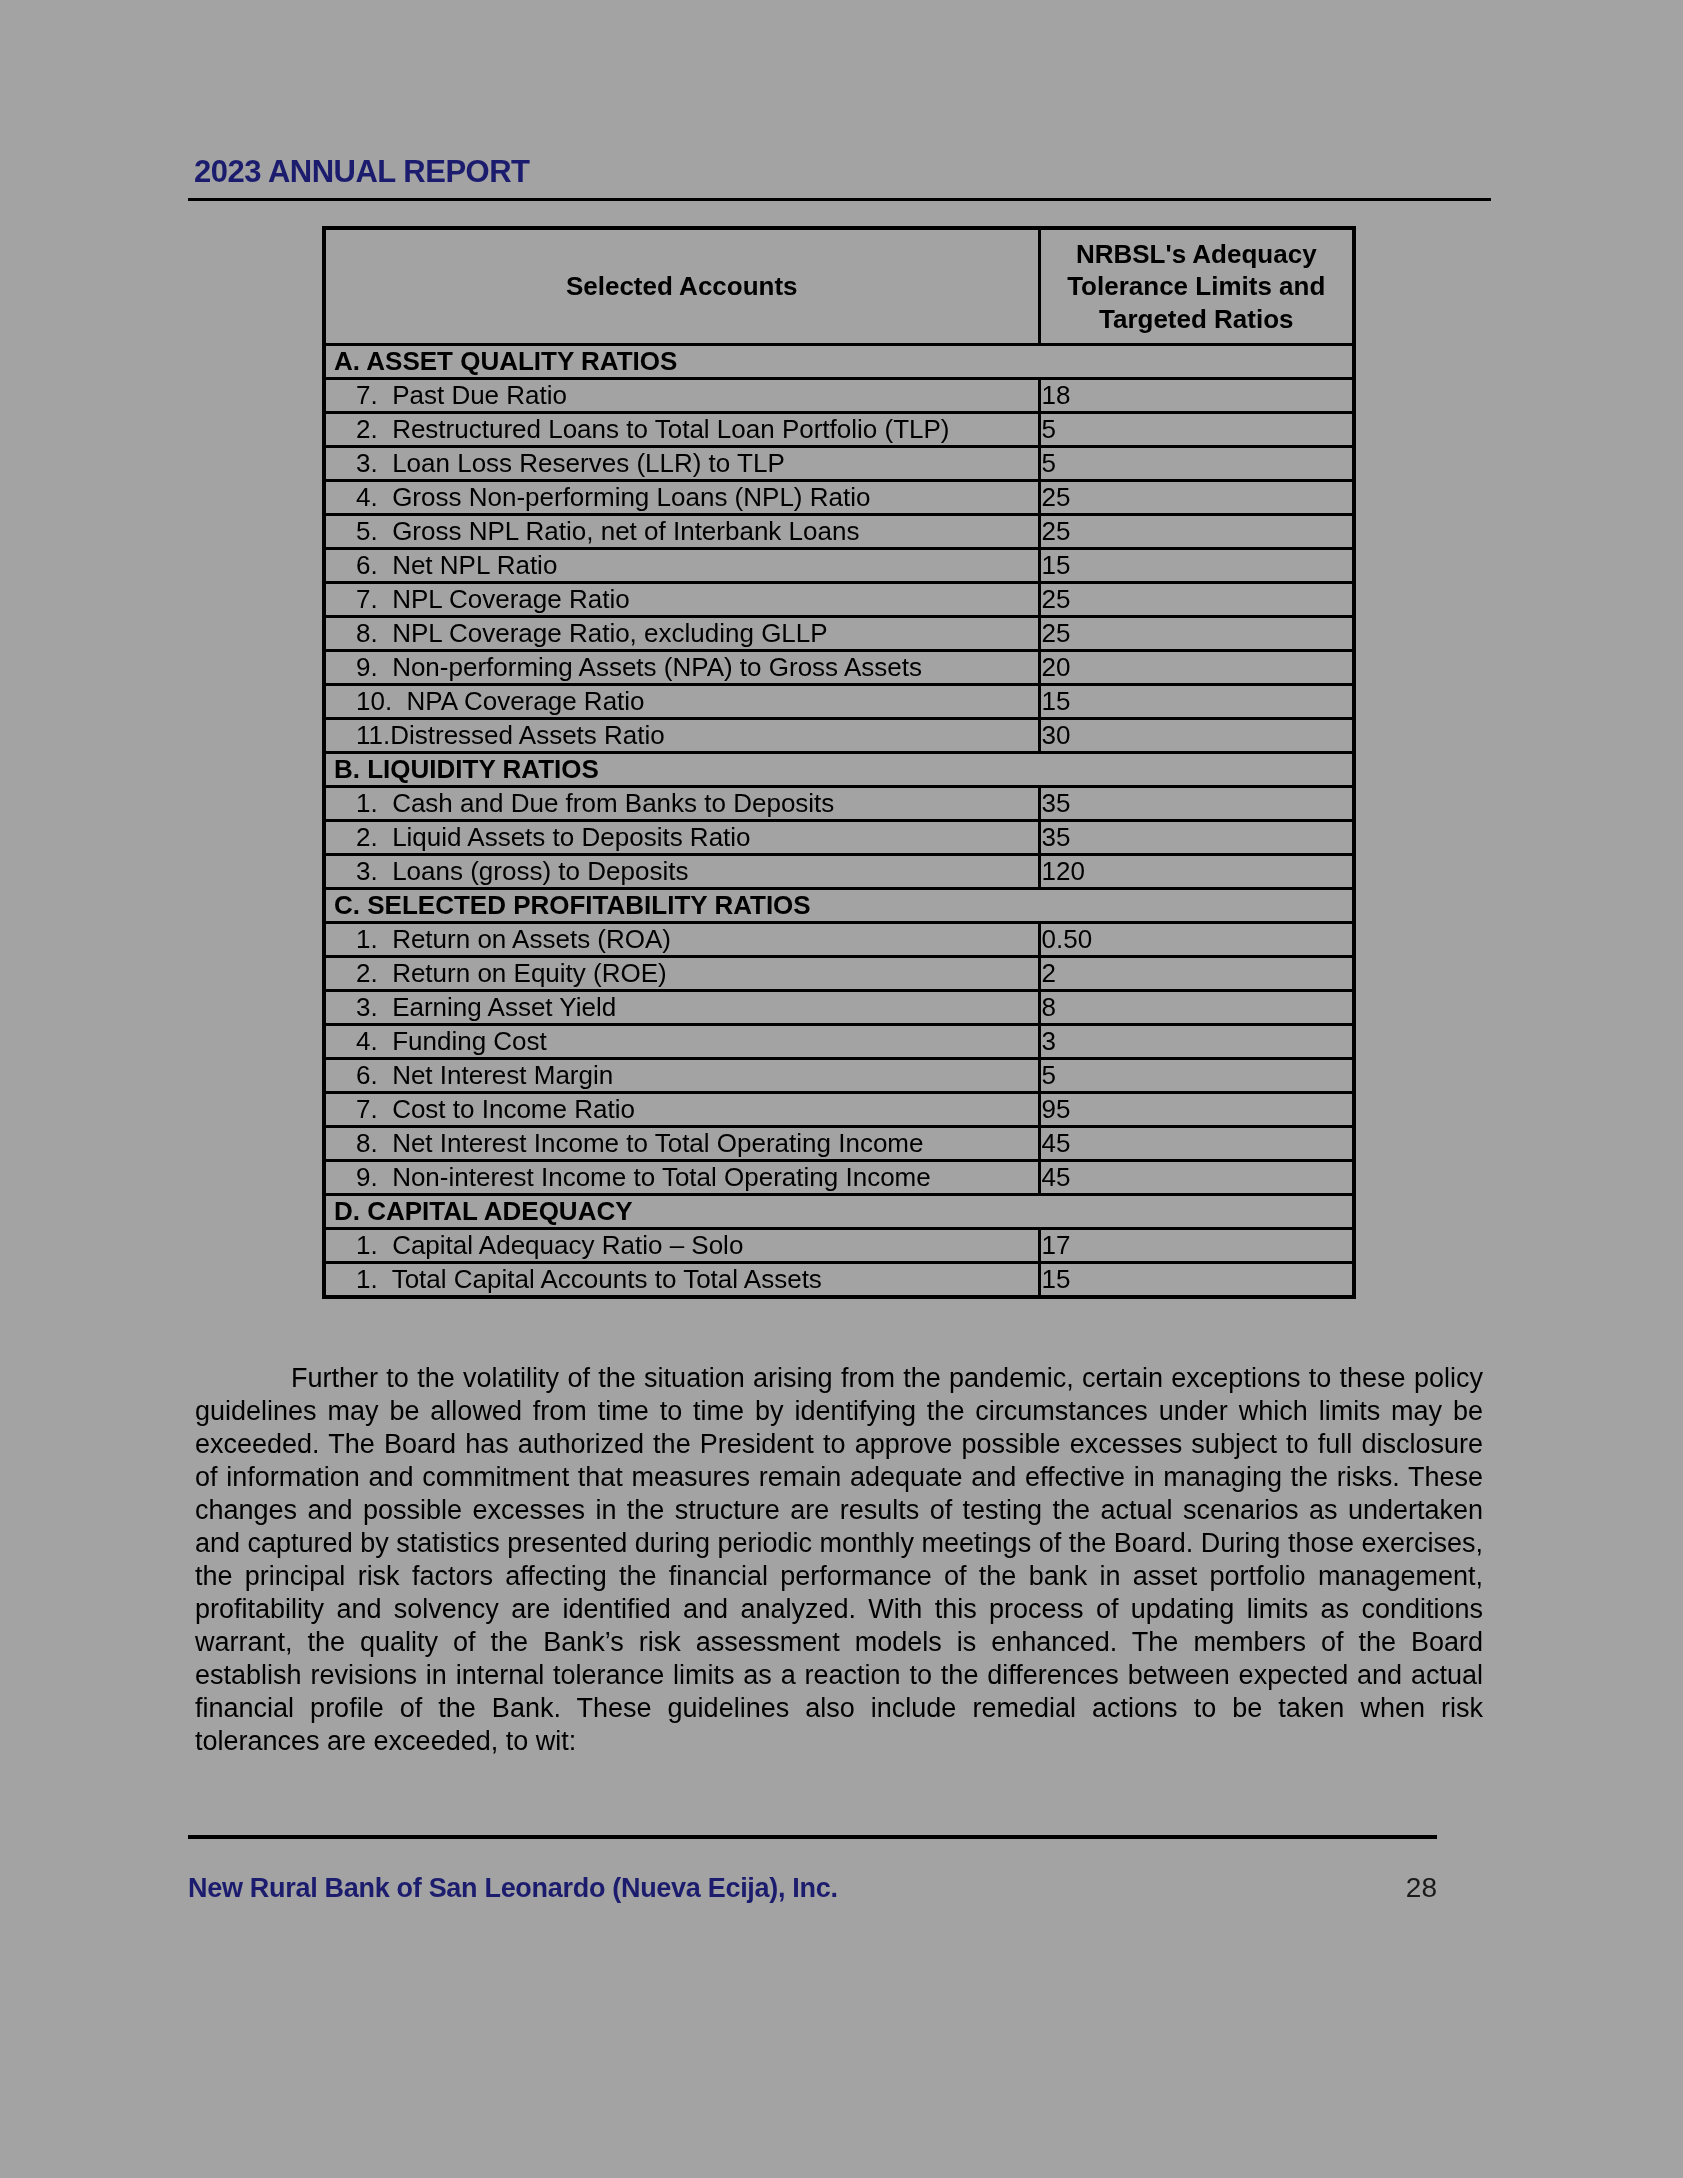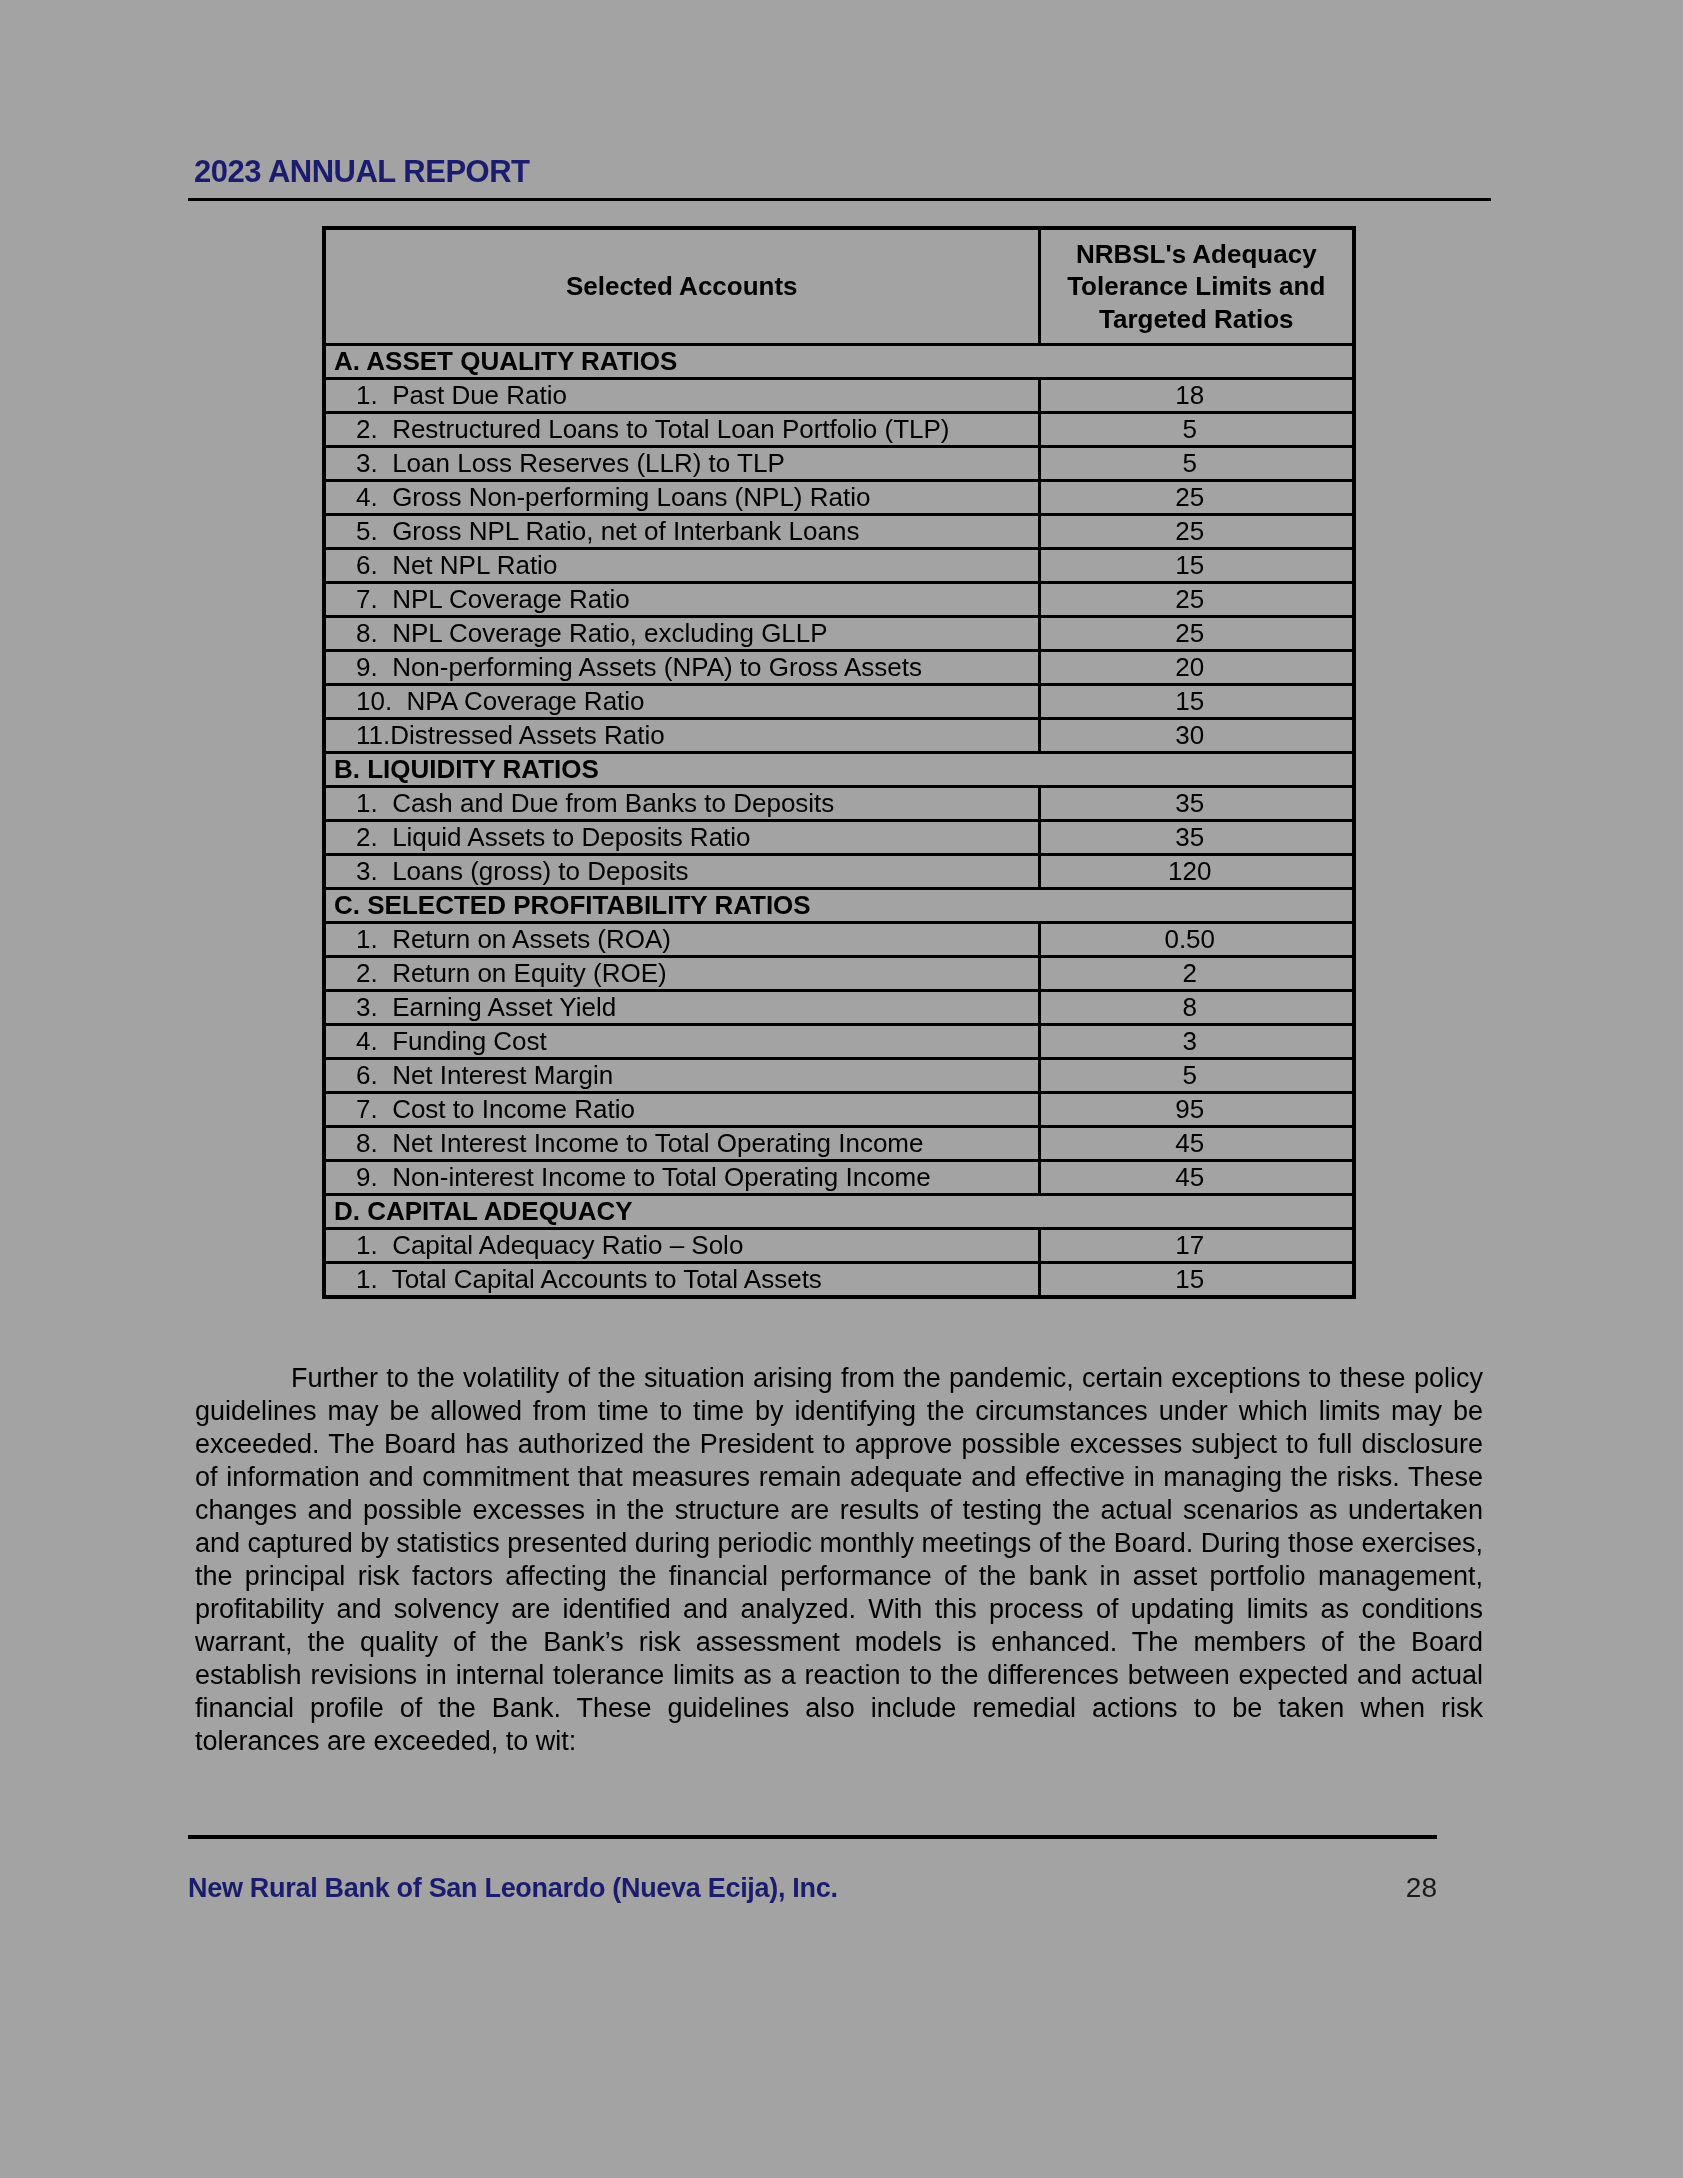--- a/index.html
+++ b/index.html
@@ -58,21 +58,21 @@
   .ratios-table td.section-cell {
     font-weight: bold;
     padding-left: 8px;
     white-space: pre;
   }
   .ratios-table td.label-cell {
     padding-left: 30px;
     white-space: pre;
   }
   .ratios-table td.value-cell {
-    text-align: center;
+    text-align: left;
     padding-right: 14px;
   }
   .body-paragraph {
     position: absolute;
     left: 195px;
     top: 1362px;
     width: 1288px;
     margin: 0;
     font-size: 27px;
     line-height: 33px;
@@ -127,21 +127,21 @@
       <tr>
         <th>Selected Accounts</th>
         <th>NRBSL's Adequacy Tolerance Limits and Targeted Ratios</th>
       </tr>
     </thead>
     <tbody>
         <tr>
           <td colspan="2" class="section-cell">A. ASSET QUALITY RATIOS</td>
         </tr>
         <tr>
-          <td class="label-cell">1.  Past Due Ratio</td>
+          <td class="label-cell">7.  Past Due Ratio</td>
           <td class="value-cell">18</td>
         </tr>
         <tr>
           <td class="label-cell">2.  Restructured Loans to Total Loan Portfolio (TLP)</td>
           <td class="value-cell">5</td>
         </tr>
         <tr>
           <td class="label-cell">3.  Loan Loss Reserves (LLR) to TLP</td>
           <td class="value-cell">5</td>
         </tr>

